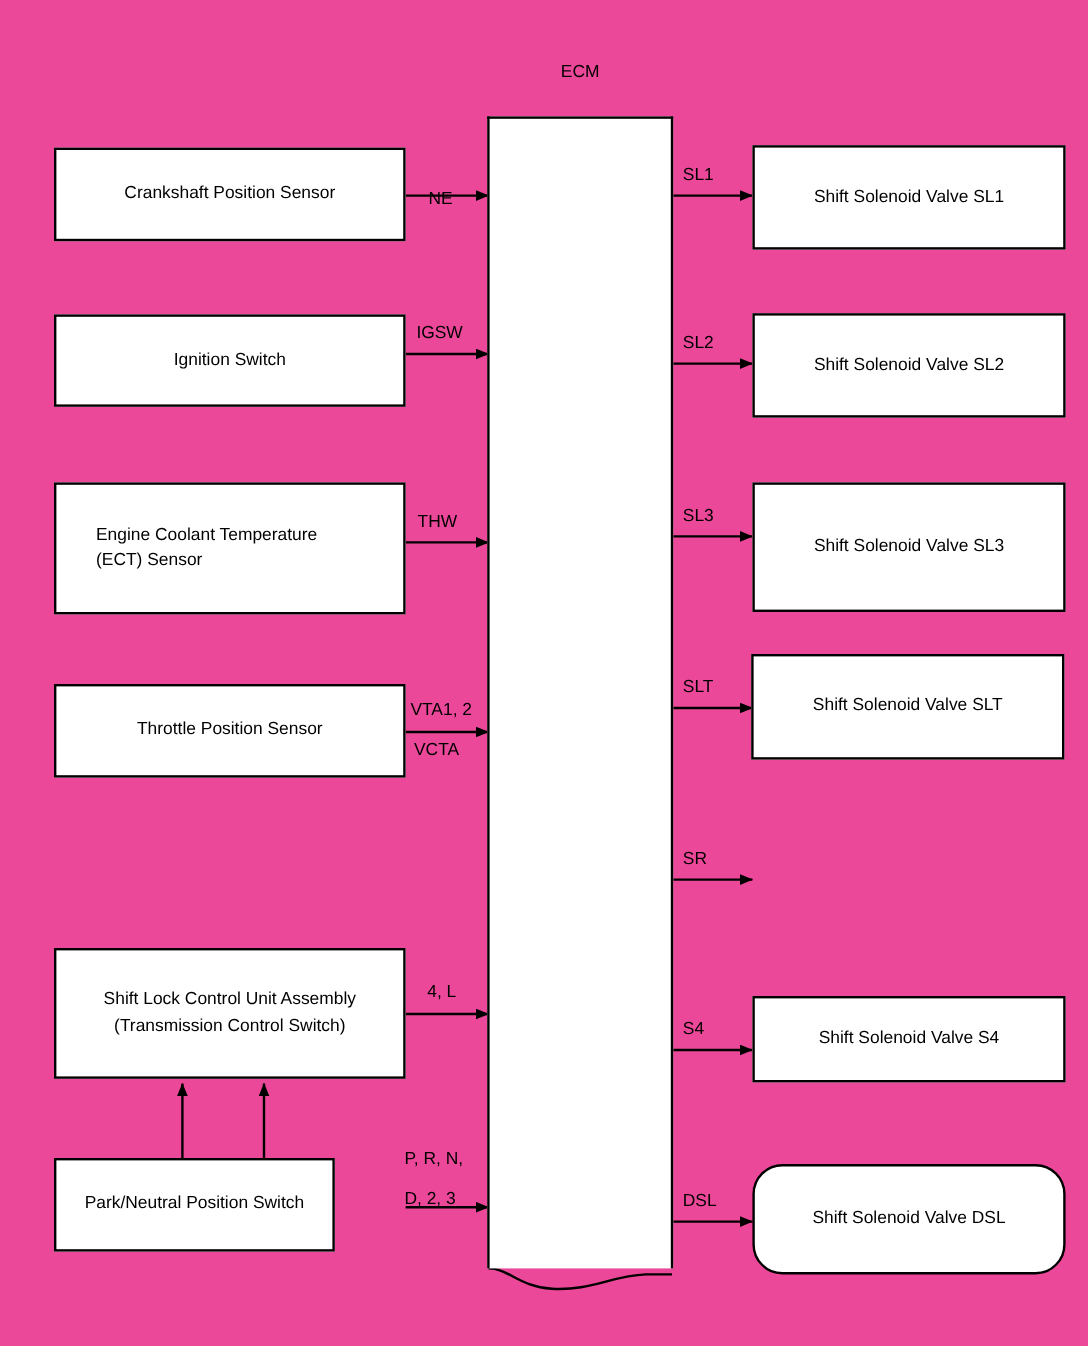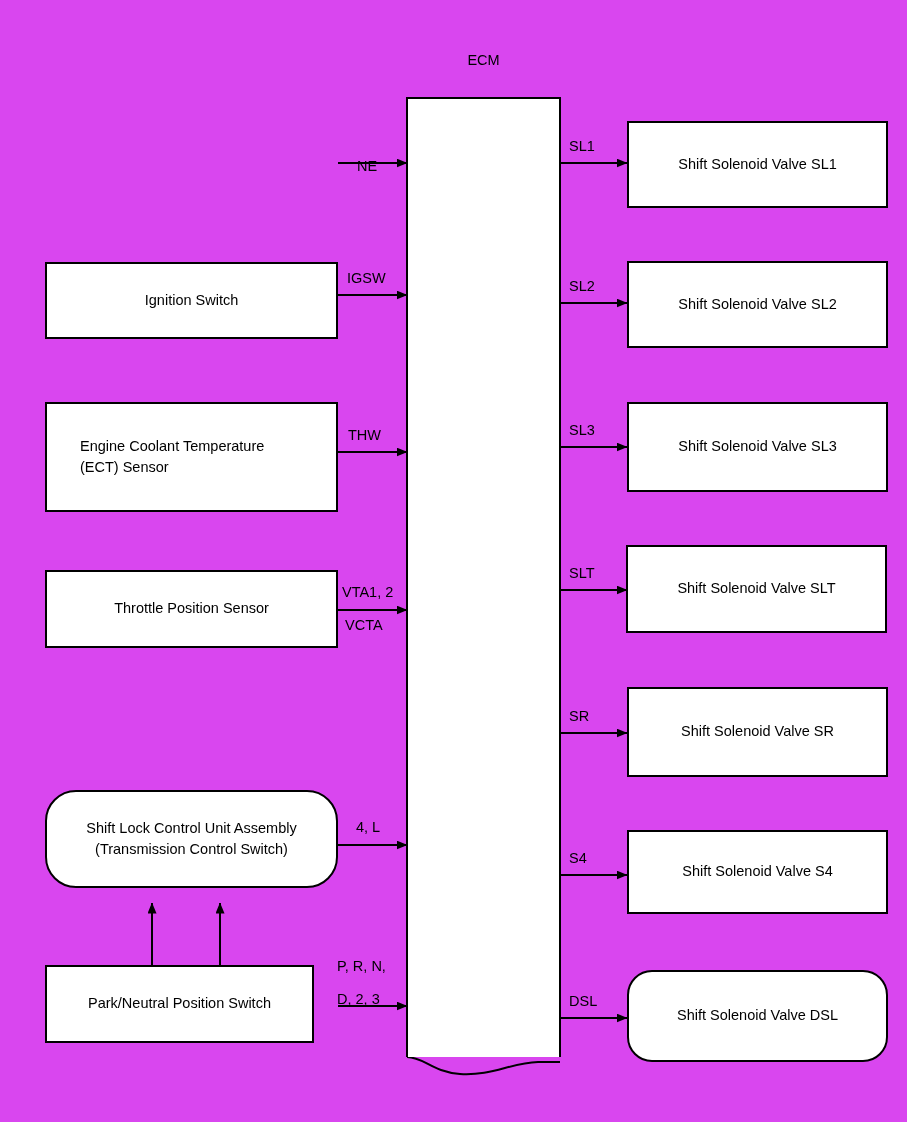--- a/index.html
+++ b/index.html
@@ -8,21 +8,21 @@
     background: #ffffff;
   }
   body {
     font-family: "Liberation Sans", sans-serif;
     color: #000000;
   }
   #diagram {
     position: relative;
     width: 907px;
     height: 1122px;
-    background: #d946ef;
+    background: #ec4899;
     overflow: hidden;
   }
   .svg-layer {
     position: absolute;
     left: 0;
     top: 0;
     width: 907px;
     height: 1122px;
   }
   .node-box {
@@ -111,63 +111,63 @@
     <line x1="561" y1="447" x2="627" y2="447" stroke="#000000" stroke-width="2" marker-end="url(#arrowR)"></line>
     <line x1="561" y1="590" x2="627" y2="590" stroke="#000000" stroke-width="2" marker-end="url(#arrowR)"></line>
     <line x1="561" y1="733" x2="627" y2="733" stroke="#000000" stroke-width="2" marker-end="url(#arrowR)"></line>
     <line x1="561" y1="875" x2="627" y2="875" stroke="#000000" stroke-width="2" marker-end="url(#arrowR)"></line>
     <line x1="561" y1="1018" x2="627" y2="1018" stroke="#000000" stroke-width="2" marker-end="url(#arrowR)"></line>
   </svg>
 
   <div class="ecm-title">ECM</div>
   <div class="ecm-box"></div>
 
+  <div class="node-box center-txt" style="left:45px; top:123px; width:293px; height:78px;">
+    <span class="txt">Crankshaft Position Sensor</span>
+  </div>
   <div class="node-box center-txt" style="left:45px; top:262px; width:293px; height:77px;">
     <span class="txt">Ignition Switch</span>
   </div>
   <div class="node-box left-txt" style="left:45px; top:402px; width:293px; height:110px;">
     <span class="txt">Engine Coolant Temperature
 (ECT) Sensor</span>
   </div>
   <div class="node-box center-txt" style="left:45px; top:570px; width:293px; height:78px;">
     <span class="txt">Throttle Position Sensor</span>
   </div>
-  <div class="node-box center-txt" style="left:45px; top:790px; width:293px; height:98px;border-radius:31px;">
+  <div class="node-box center-txt" style="left:45px; top:790px; width:293px; height:109px;">
     <span class="txt">Shift Lock Control Unit Assembly
 (Transmission Control Switch)</span>
   </div>
-  <div class="node-box center-txt" style="left:45px; top:965px; width:269px; height:78px;">
+  <div class="node-box center-txt" style="left:45px; top:965px; width:234px; height:78px;">
     <span class="txt">Park/Neutral Position Switch</span>
   </div>
 
   <div class="sig-label" style="left:357px; top:137px;margin-top:20px;">NE</div>
   <div class="sig-label" style="left:347px; top:269px;">IGSW</div>
   <div class="sig-label" style="left:348px; top:426px;">THW</div>
   <div class="sig-label" style="left:342px; top:583px;">VTA1, 2</div>
   <div class="sig-label" style="left:345px; top:616px;">VCTA</div>
   <div class="sig-label" style="left:356px; top:818px;">4, L</div>
   <div class="sig-label" style="left:337px; top:957px;">P, R, N,</div>
   <div class="sig-label" style="left:337px; top:978px;margin-top:12px;">D, 2, 3</div>
 
   <div class="node-box center-txt" style="left:627px; top:121px; width:261px; height:87px;">
     <span class="txt">Shift Solenoid Valve SL1</span>
   </div>
   <div class="node-box center-txt" style="left:627px; top:261px; width:261px; height:87px;">
     <span class="txt">Shift Solenoid Valve SL2</span>
   </div>
-  <div class="node-box center-txt" style="left:627px; top:402px; width:261px; height:90px;">
+  <div class="node-box center-txt" style="left:627px; top:402px; width:261px; height:108px;">
     <span class="txt">Shift Solenoid Valve SL3</span>
   </div>
   <div class="node-box center-txt" style="left:626px; top:545px; width:261px; height:88px;">
     <span class="txt">Shift Solenoid Valve SLT</span>
   </div>
-  <div class="node-box center-txt" style="left:627px; top:687px; width:261px; height:90px;">
-    <span class="txt">Shift Solenoid Valve SR</span>
-  </div>
-  <div class="node-box center-txt" style="left:627px; top:830px; width:261px; height:84px;">
+  <div class="node-box center-txt" style="left:627px; top:830px; width:261px; height:72px;">
     <span class="txt">Shift Solenoid Valve S4</span>
   </div>
   <div class="node-box center-txt" style="left:627px; top:970px; width:261px; height:92px;border-radius:25px;">
     <span class="txt">Shift Solenoid Valve DSL</span>
   </div>
 
   <div class="sig-label" style="left:569px; top:137px;">SL1</div>
   <div class="sig-label" style="left:569px; top:277px;">SL2</div>
   <div class="sig-label" style="left:569px; top:421px;">SL3</div>
   <div class="sig-label" style="left:569px; top:564px;">SLT</div>

